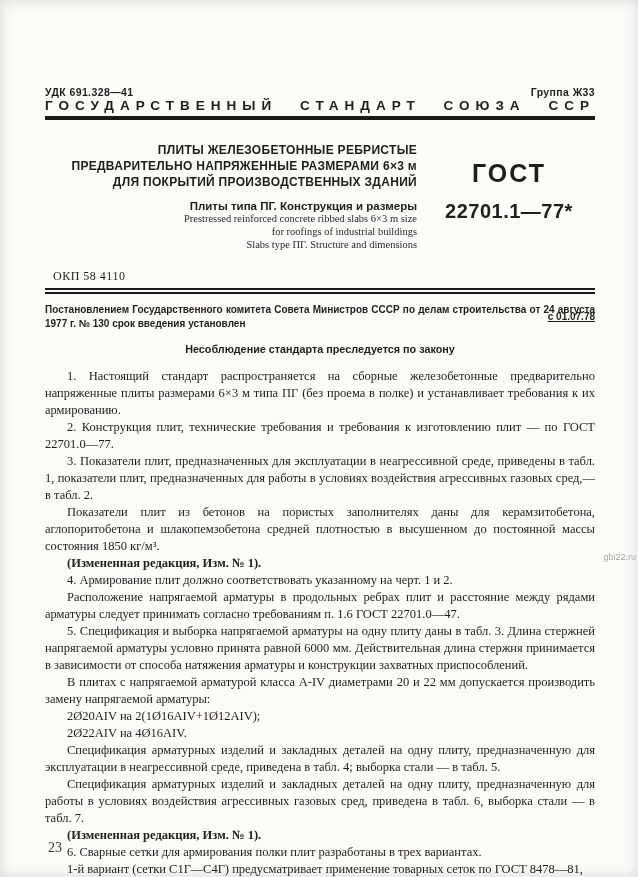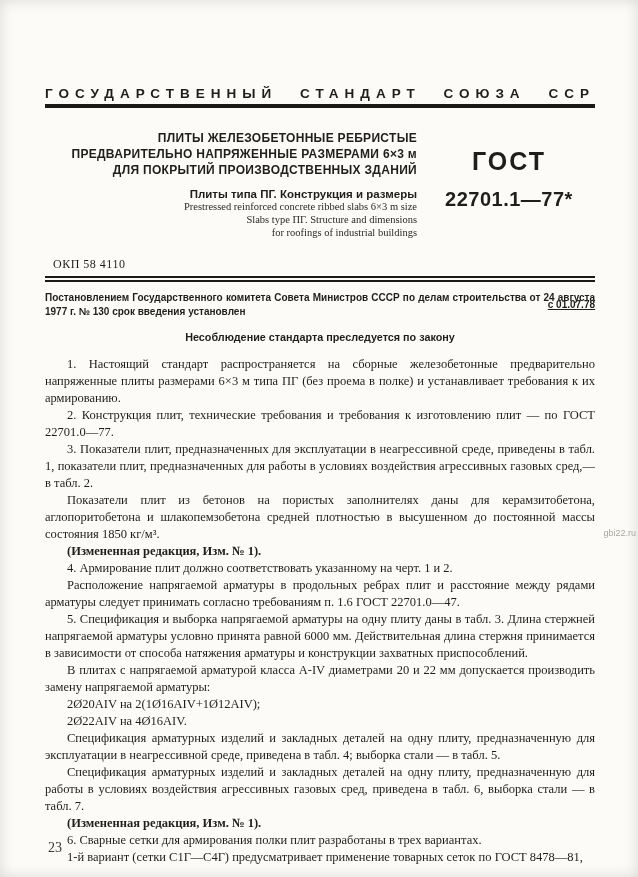--- a/index.html
+++ b/index.html
@@ -85,50 +85,54 @@
     font-size:12.5px;line-height:17px;
     text-align:justify;text-indent:22px;
   }
   .p.bold{font-weight:700;}
   .p.formula{text-align:left;}
   .page-number{
     position:absolute;left:48px;top:840px;
     font-size:14px;color:#3a3834;
   }
   .watermark{
-    position:absolute;right:2px;top:528px;
+    position:absolute;right:2px;top:552px;
     font-family:"Liberation Sans", sans-serif;
     font-size:9px;color:#a9a7a2;
   }
 </style>
 </head>
 <body>
 
 <div class="page">
   <div class="content">
 
+    <div class="meta-row">
+      <span>УДК 691.328—41</span>
+      <span>Группа Ж33</span>
+    </div>
 
     <div class="gost-header">
       <span>ГОСУДАРСТВЕННЫЙ</span>
       <span>СТАНДАРТ</span>
       <span>СОЮЗА</span>
       <span>ССР</span>
     </div>
     <div class="rule-thick"></div>
 
     <div class="title-area">
       <div class="title-left">
         <div class="title-ru">ПЛИТЫ ЖЕЛЕЗОБЕТОННЫЕ РЕБРИСТЫЕ</div>
         <div class="title-ru">ПРЕДВАРИТЕЛЬНО НАПРЯЖЕННЫЕ РАЗМЕРАМИ 6×3 м</div>
         <div class="title-ru">ДЛЯ ПОКРЫТИЙ ПРОИЗВОДСТВЕННЫХ ЗДАНИЙ</div>
         <div class="title-sub">Плиты типа ПГ. Конструкция и размеры</div>
         <div class="title-en">
           <div>Prestressed reinforced concrete ribbed slabs 6×3 m size</div>
+          <div>for roofings of industrial buildings</div>
           <div>Slabs type ПГ. Structure and dimensions</div>
-          <div>for roofings of industrial buildings</div>
         </div>
       </div>
       <div class="gost-box">
         <div class="gost-label">ГОСТ</div>
         <div class="gost-number">22701.1—77*</div>
       </div>
     </div>
 
     <div class="okp">ОКП 58 4110</div>
     <div class="rule-double"></div>

